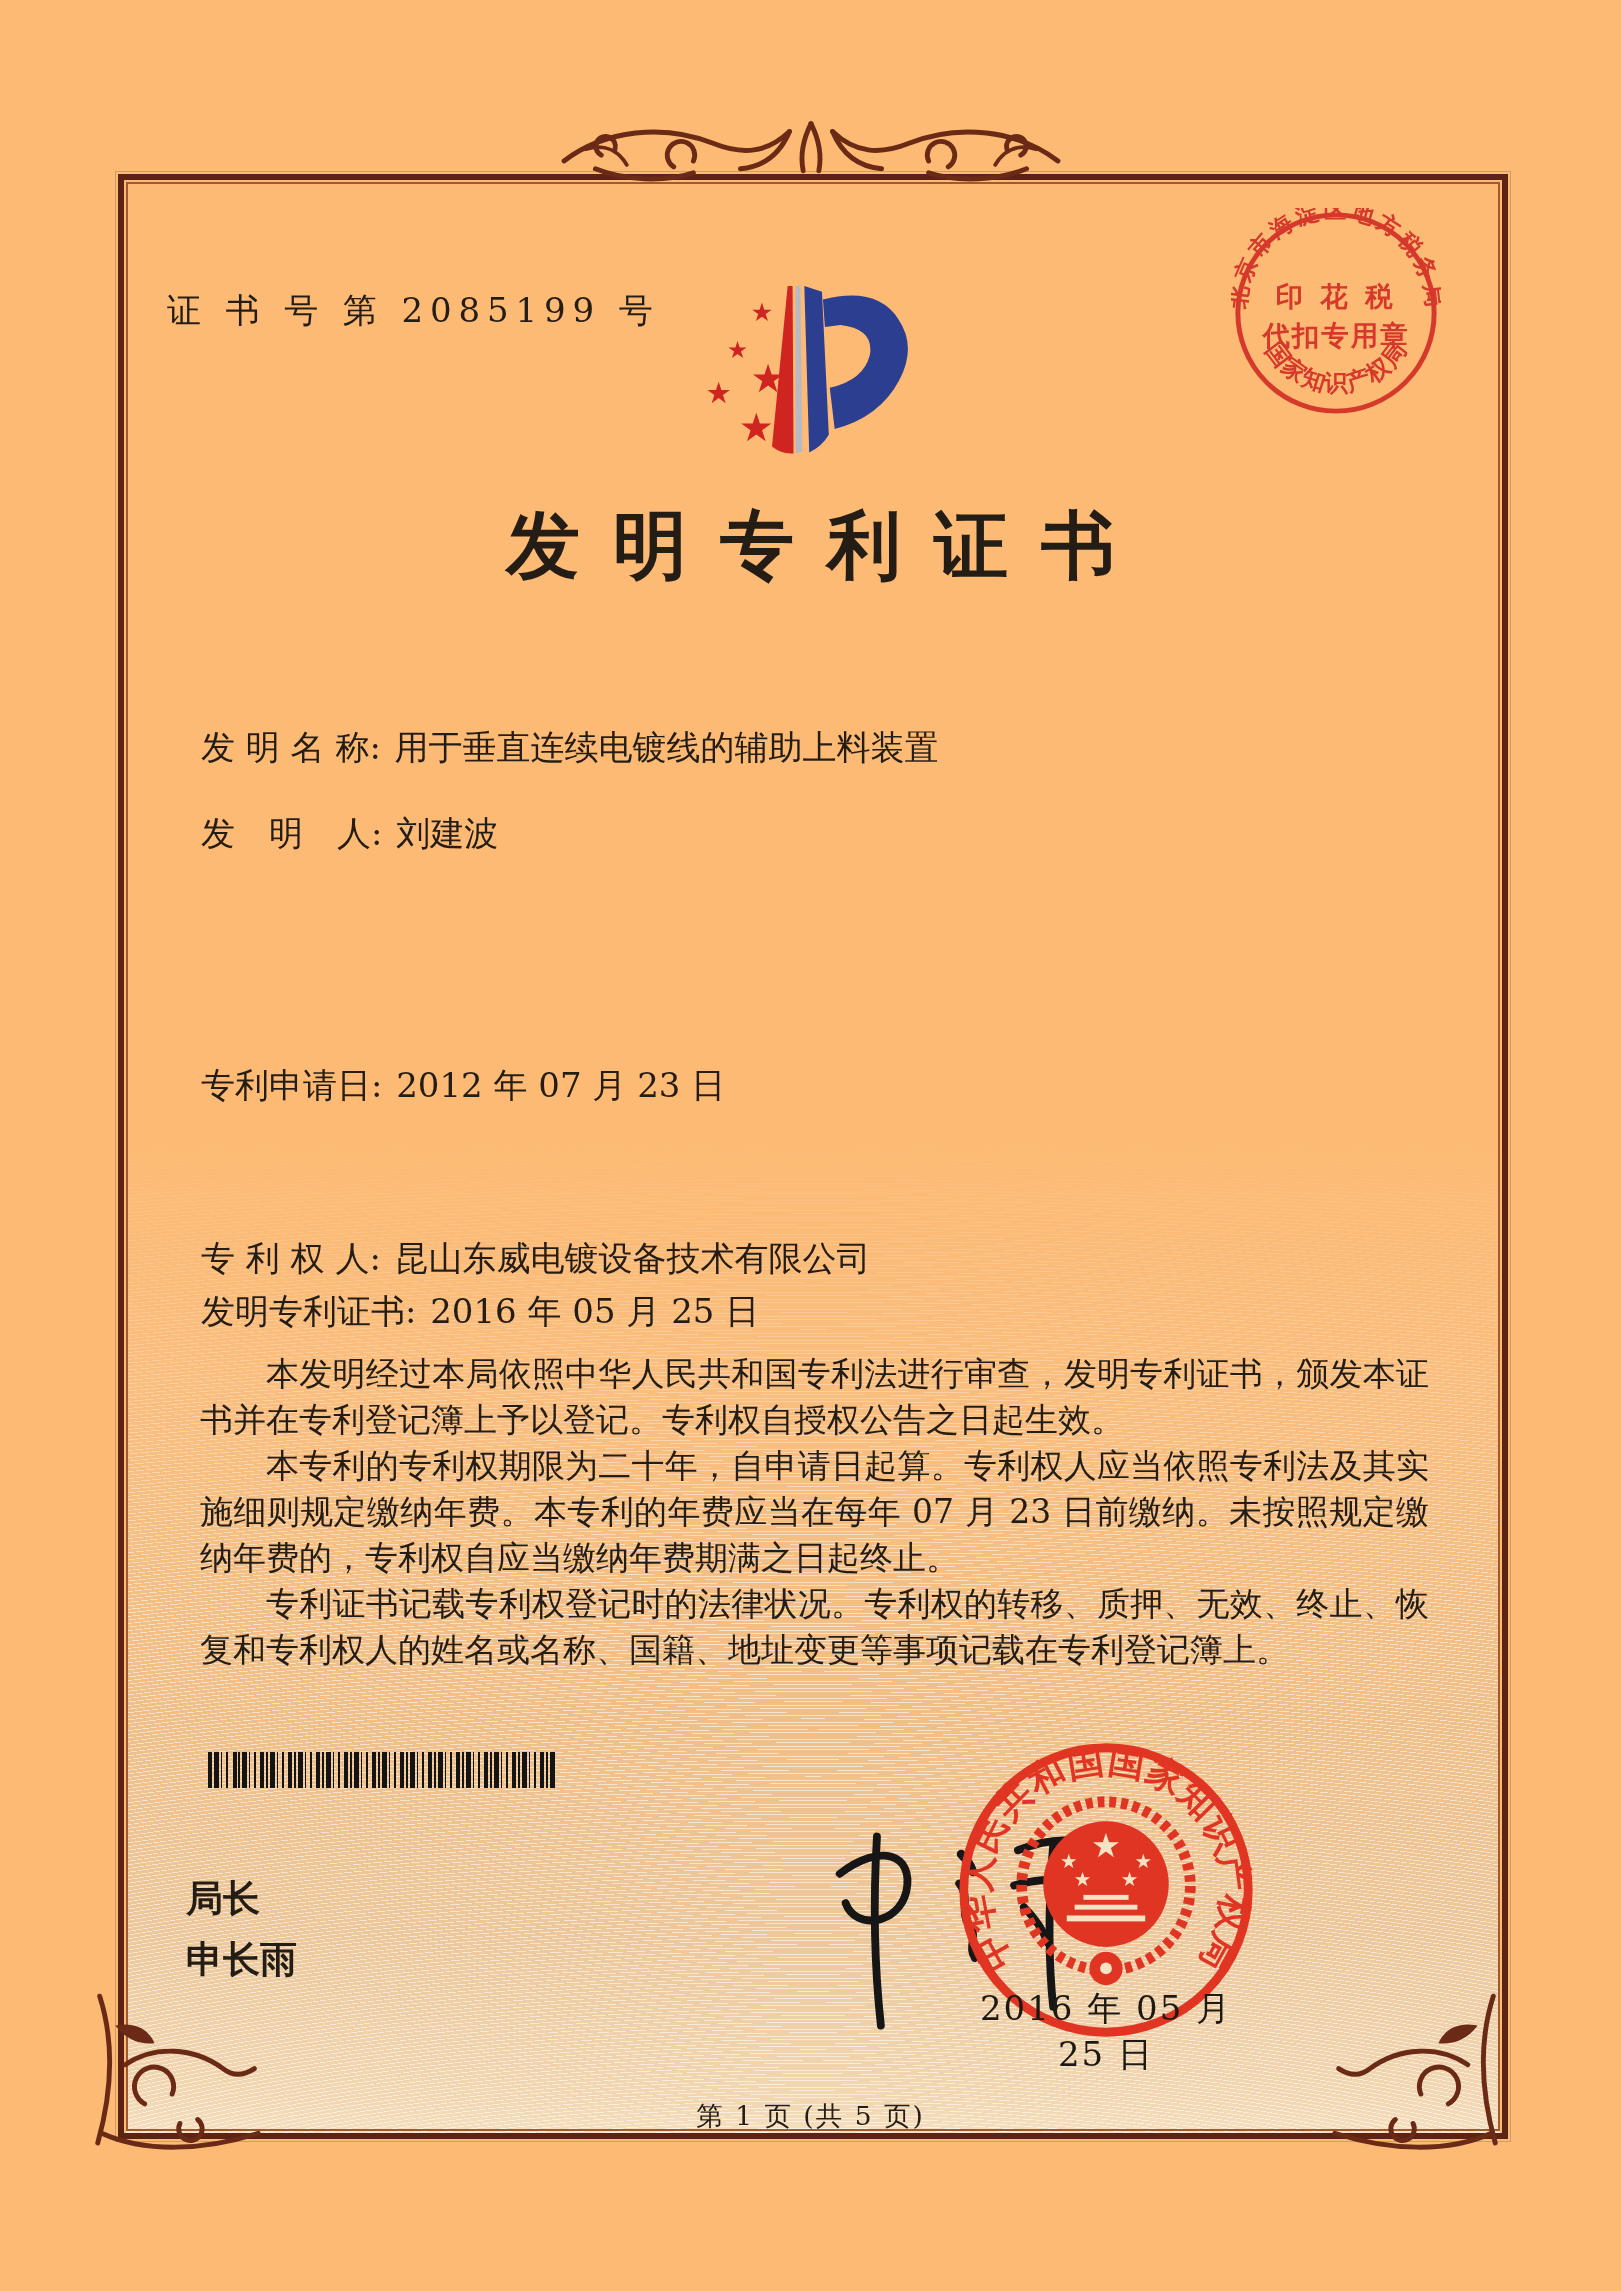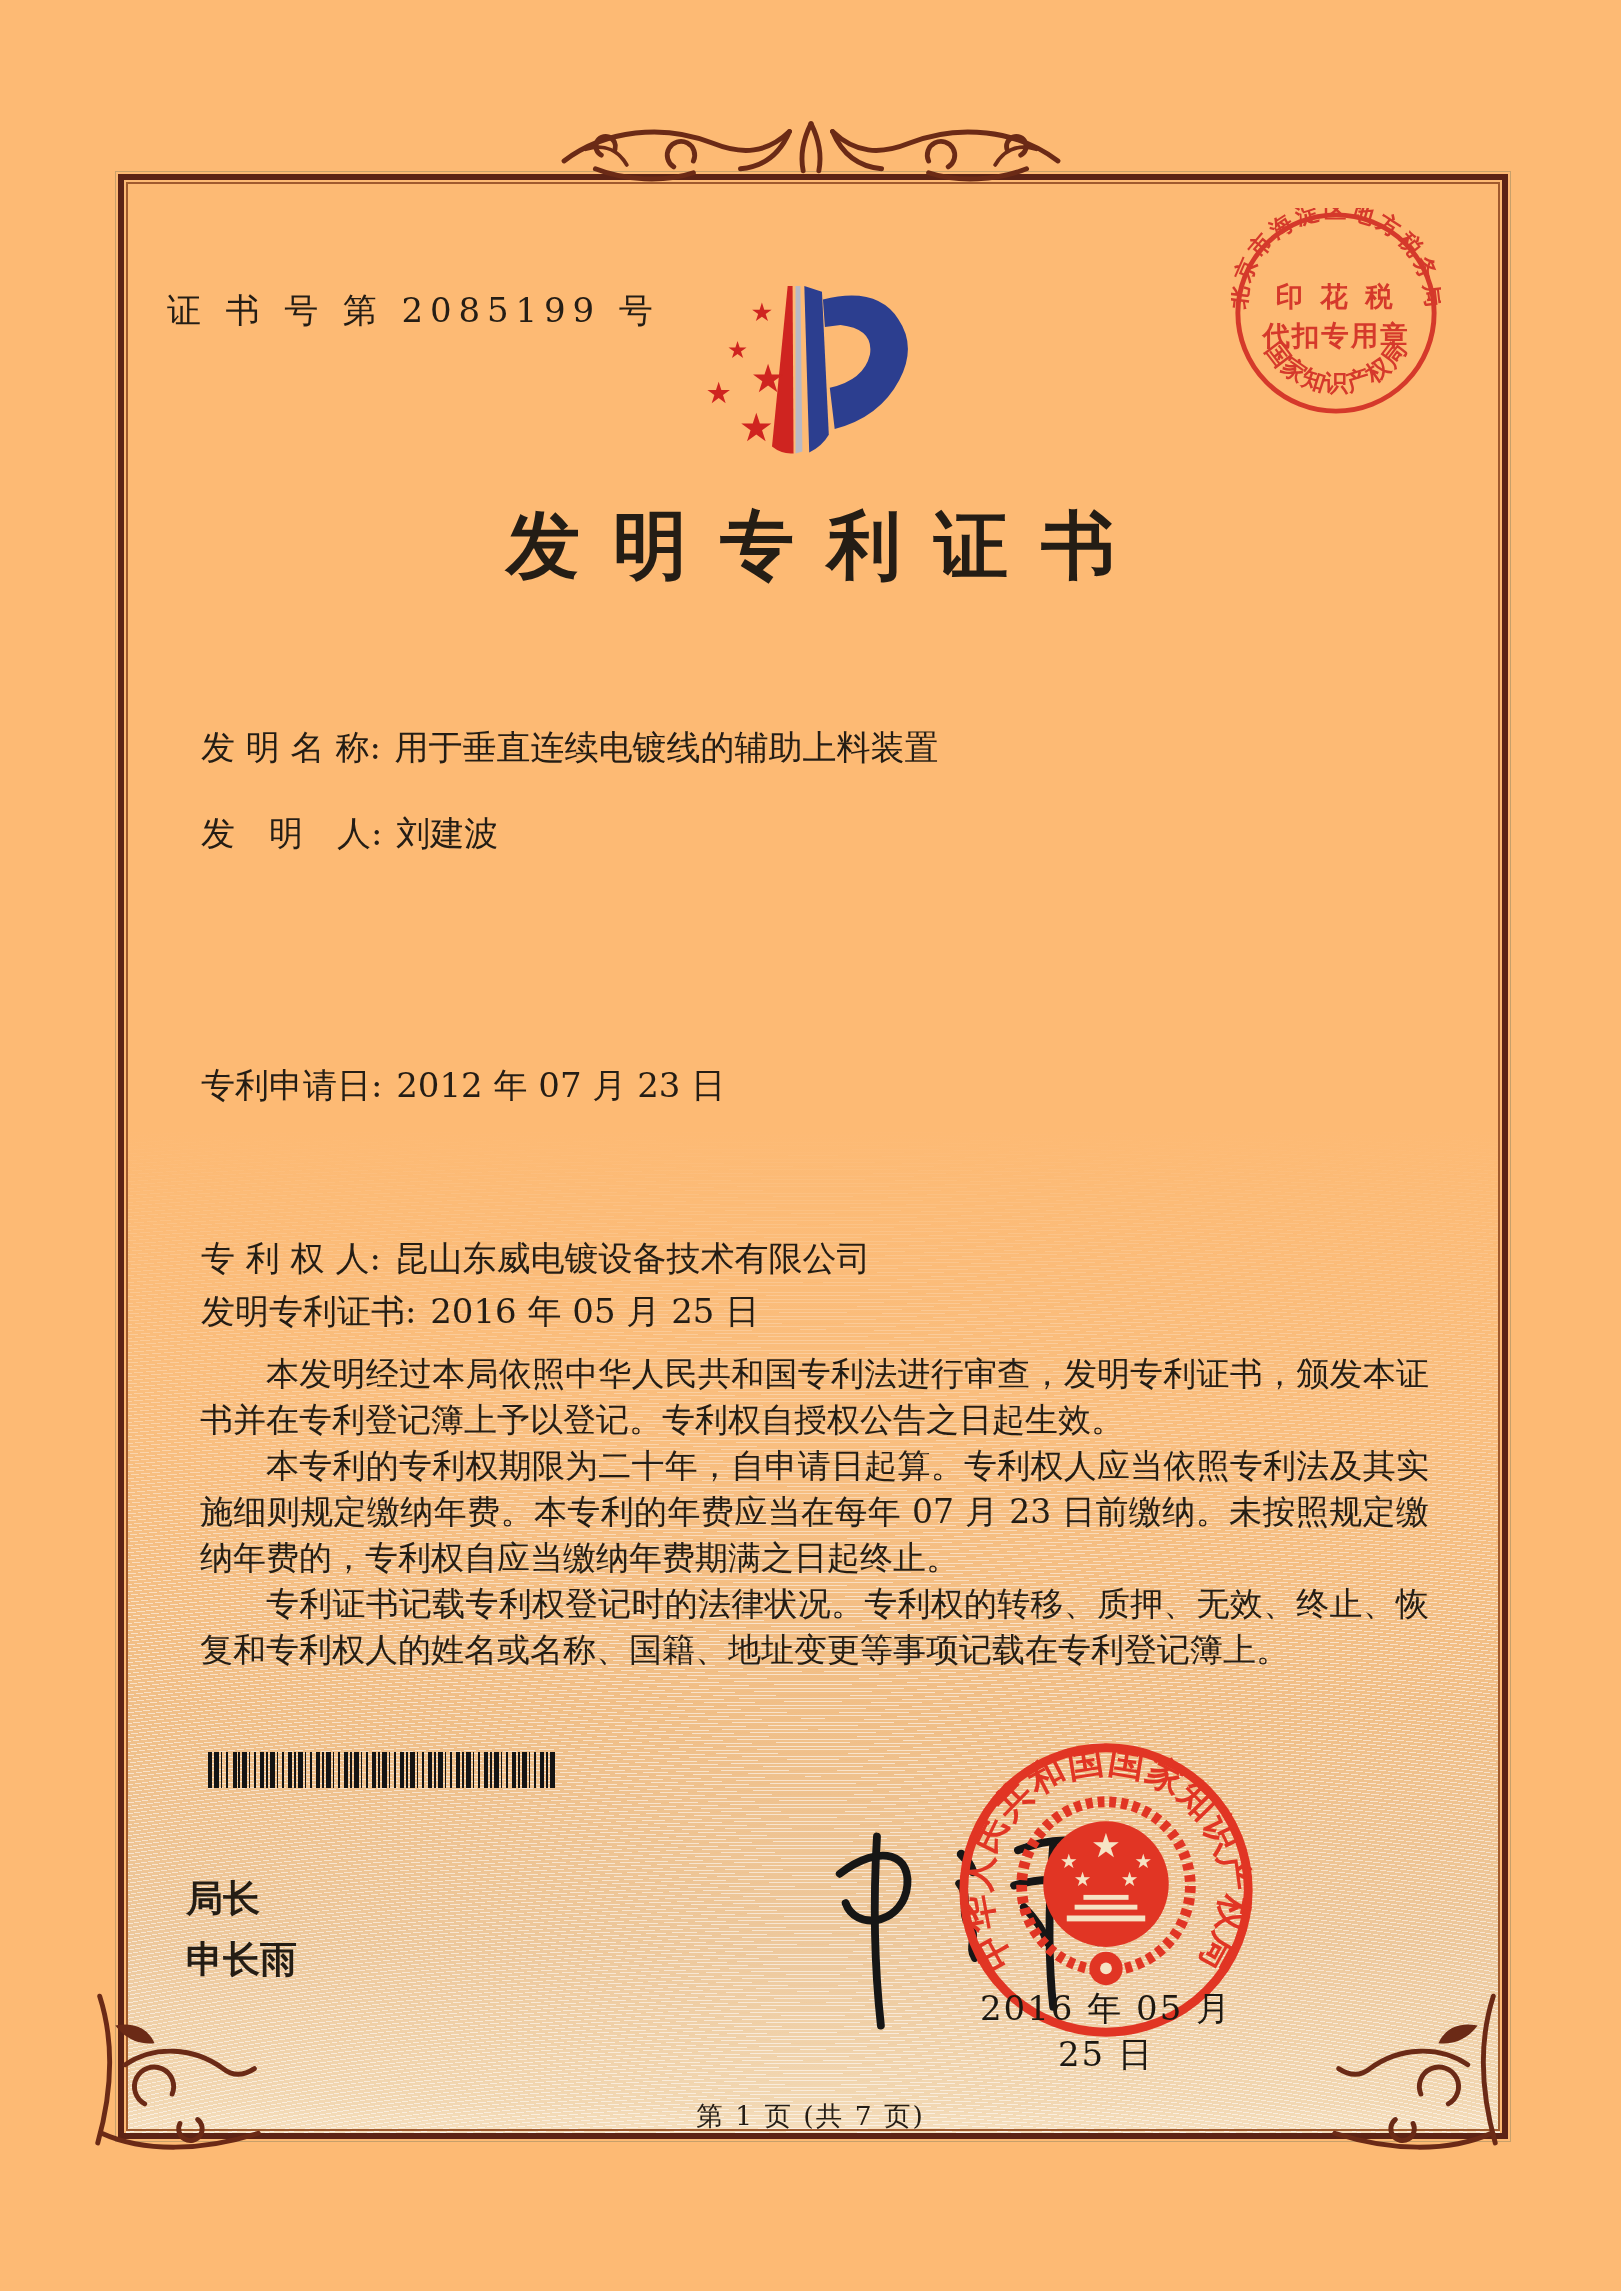--- a/index.html
+++ b/index.html
@@ -216,16 +216,16 @@
         <rect x="133" y="161" width="46" height="5"></rect>
         <rect x="124" y="171" width="64" height="5"></rect>
         <rect x="116" y="182" width="80" height="6"></rect>
       </g>
       <circle cx="156" cy="236" r="17" fill="#e13524"></circle>
       <circle cx="156" cy="236" r="6" fill="#f6e3c4"></circle>
     </g>
   </svg>
   <div class="seal-date">2016 年 05 月 25 日</div>
 
-  <div class="footer">第 1 页 (共 7 页)</div>
+  <div class="footer">第 1 页 (共 5 页)</div>
 
 </div>
 
 
 </body></html>

